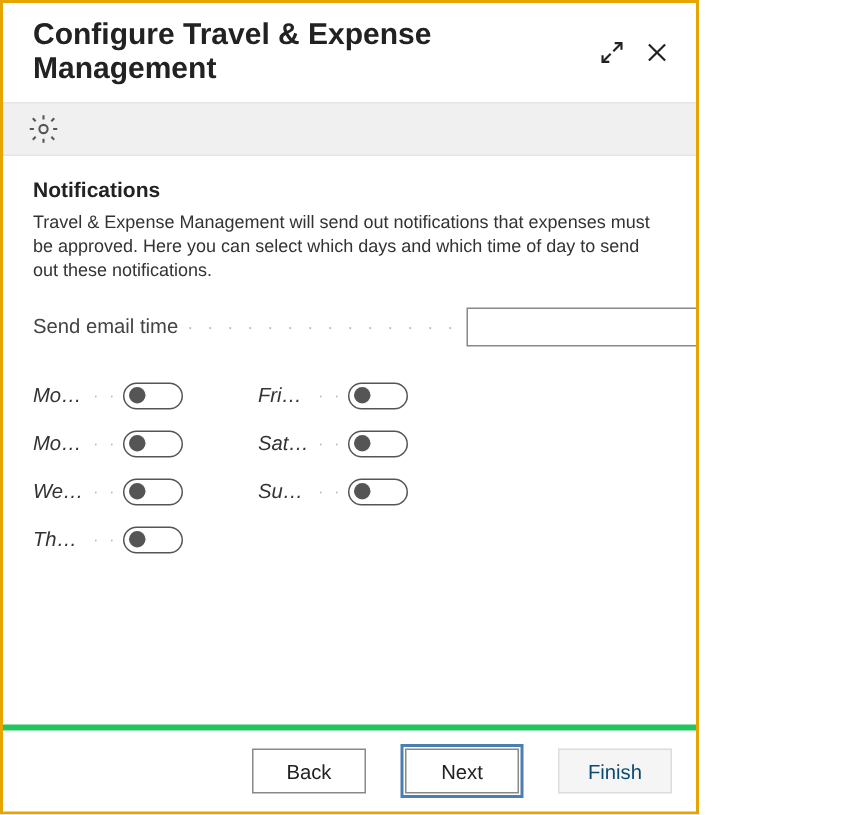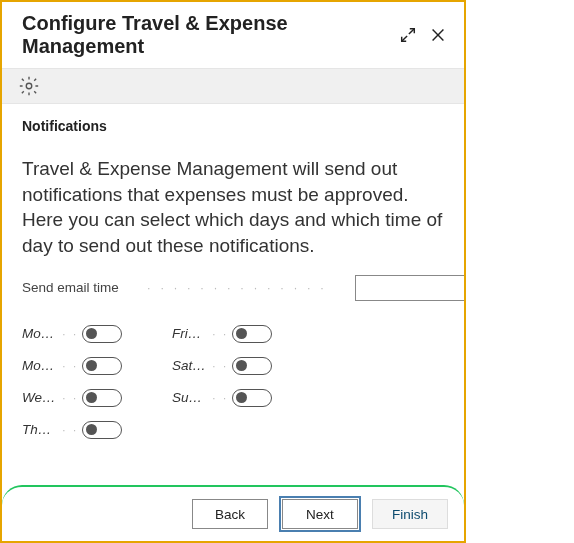--- a/index.html
+++ b/index.html
@@ -49,34 +49,33 @@
     stroke: #555; fill: none;
   }
   .content {
     padding: 14px 20px 8px 20px;
     flex: 1;
     overflow: hidden;
   }
   .section-title {
     font-weight: 600;
     font-size: 14px;
-    margin-bottom: 22px;
+    margin-bottom: 6px;
     color: #222;
   }
   .desc {
-    font-size: 19px;
+    font-size: 12px;
     color: #333;
     line-height: 1.35;
     margin-bottom: 16px;
   }
   .field-row {
     display: flex;
     align-items: center;
     margin-bottom: 24px;
-    gap: 22px;
   }
   .field-label {
     font-size: 13.5px;
     color: #444;
     white-space: nowrap;
   }
   .dots {
     flex: 0 0 auto;
     color: #bbb;
     letter-spacing: 3px;
@@ -131,26 +130,25 @@
   }
   .toggle .knob {
     position: absolute;
     top: 2px;
     width: 11px; height: 11px;
     border-radius: 50%;
     background: #555;
   }
   .toggle.off .knob { left: 3px; }
   .footer {
-    border-top: 2px solid #22c55e;
+    border-top: 4px solid #22c55e;
     padding: 12px 16px;
     display: flex;
     justify-content: flex-end;
-    gap: 14px;
-    border-radius: 20px;
+    gap: 26px;
   }
   .btn {
     min-width: 76px;
     height: 30px;
     font-size: 13.5px;
     border: 1px solid #888;
     background: #fff;
     cursor: pointer;
     color: #222;
   }

